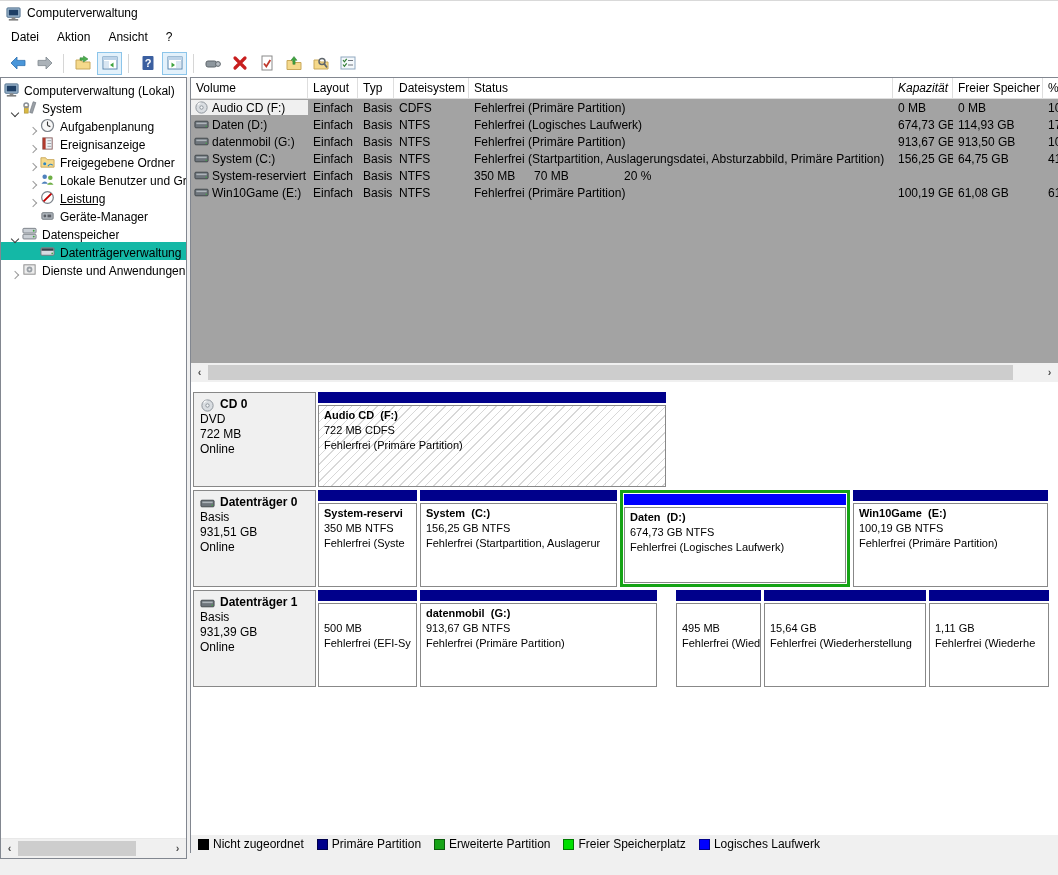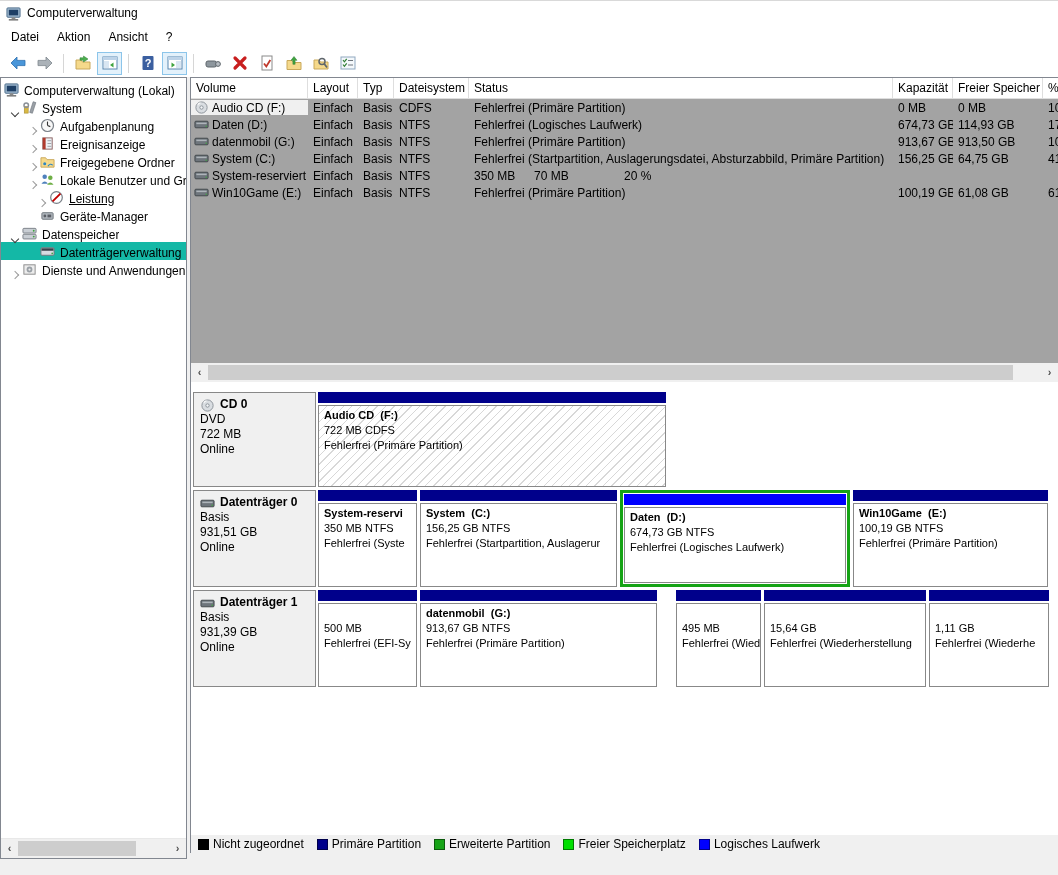--- a/index.html
+++ b/index.html
@@ -283,21 +283,21 @@
         <span class="tree-ico">
           <svg width="15" height="15" viewBox="0 0 16 16" xmlns="http://www.w3.org/2000/svg">
             <circle cx="5" cy="5" r="2.4" fill="#4F81BD"></circle>
             <path d="M1.5 12.5 q3.5 -4.5 7 0 Z" fill="#4F81BD"></path>
             <circle cx="11" cy="6" r="2.4" fill="#6FAF46"></circle>
             <path d="M7.5 13.5 q3.5 -4.5 7 0 Z" fill="#6FAF46"></path>
           </svg>
         </span>
         <span class="tree-label">Lokale Benutzer und Gru</span>
       </div>
-      <div class="tree-row" style="padding-left: 34px; text-decoration: underline;">
+      <div class="tree-row" style="padding-left: 25px; text-decoration: underline;">
         <span class="exp">
           <span class="chev closed"></span>
         </span>
         <span class="tree-ico">
           <svg width="15" height="15" viewBox="0 0 16 16" xmlns="http://www.w3.org/2000/svg">
             <circle cx="8" cy="8" r="6.2" fill="#FFFFFF" stroke="#7A8088" stroke-width="1.3"></circle>
             <line x1="3.8" y1="12.2" x2="12.2" y2="3.8" stroke="#C00000" stroke-width="2"></line>
           </svg>
         </span>
         <span class="tree-label">Leistung</span>
@@ -360,21 +360,21 @@
 </div>
 
 <div class="right-panel">
   <div class="lv" id="lv">
       <div class="lv-header">
         <div class="lv-hcell" style="width: 117px;">Volume</div>
         <div class="lv-hcell" style="width: 50px;">Layout</div>
         <div class="lv-hcell" style="width: 36px;">Typ</div>
         <div class="lv-hcell" style="width: 75px;">Dateisystem</div>
         <div class="lv-hcell" style="width: 424px;">Status</div>
-        <div class="lv-hcell" style="width: 60px;">Kapazität</div>
+        <div class="lv-hcell" style="width: 60px; font-style: italic;">Kapazität</div>
         <div class="lv-hcell" style="width: 90px;">Freier Speicher</div>
         <div class="lv-hcell" style="width: 60px;">% frei</div>
       </div>
       <div class="lv-row">
         <div class="lv-cell first sel" style="width: 117px;">
           <span class="cell-ico">
             <svg width="15" height="15" viewBox="0 0 16 16" xmlns="http://www.w3.org/2000/svg">
               <circle cx="8" cy="8" r="6" fill="#D9DDE1" stroke="#8A9097"></circle>
               <circle cx="8" cy="8" r="1.8" fill="#F4F6F8" stroke="#8A9097"></circle>
               <path d="M4 5 a5 5 0 0 1 3 -2" stroke="#FFFFFF" stroke-width="1.2" fill="none"></path>

